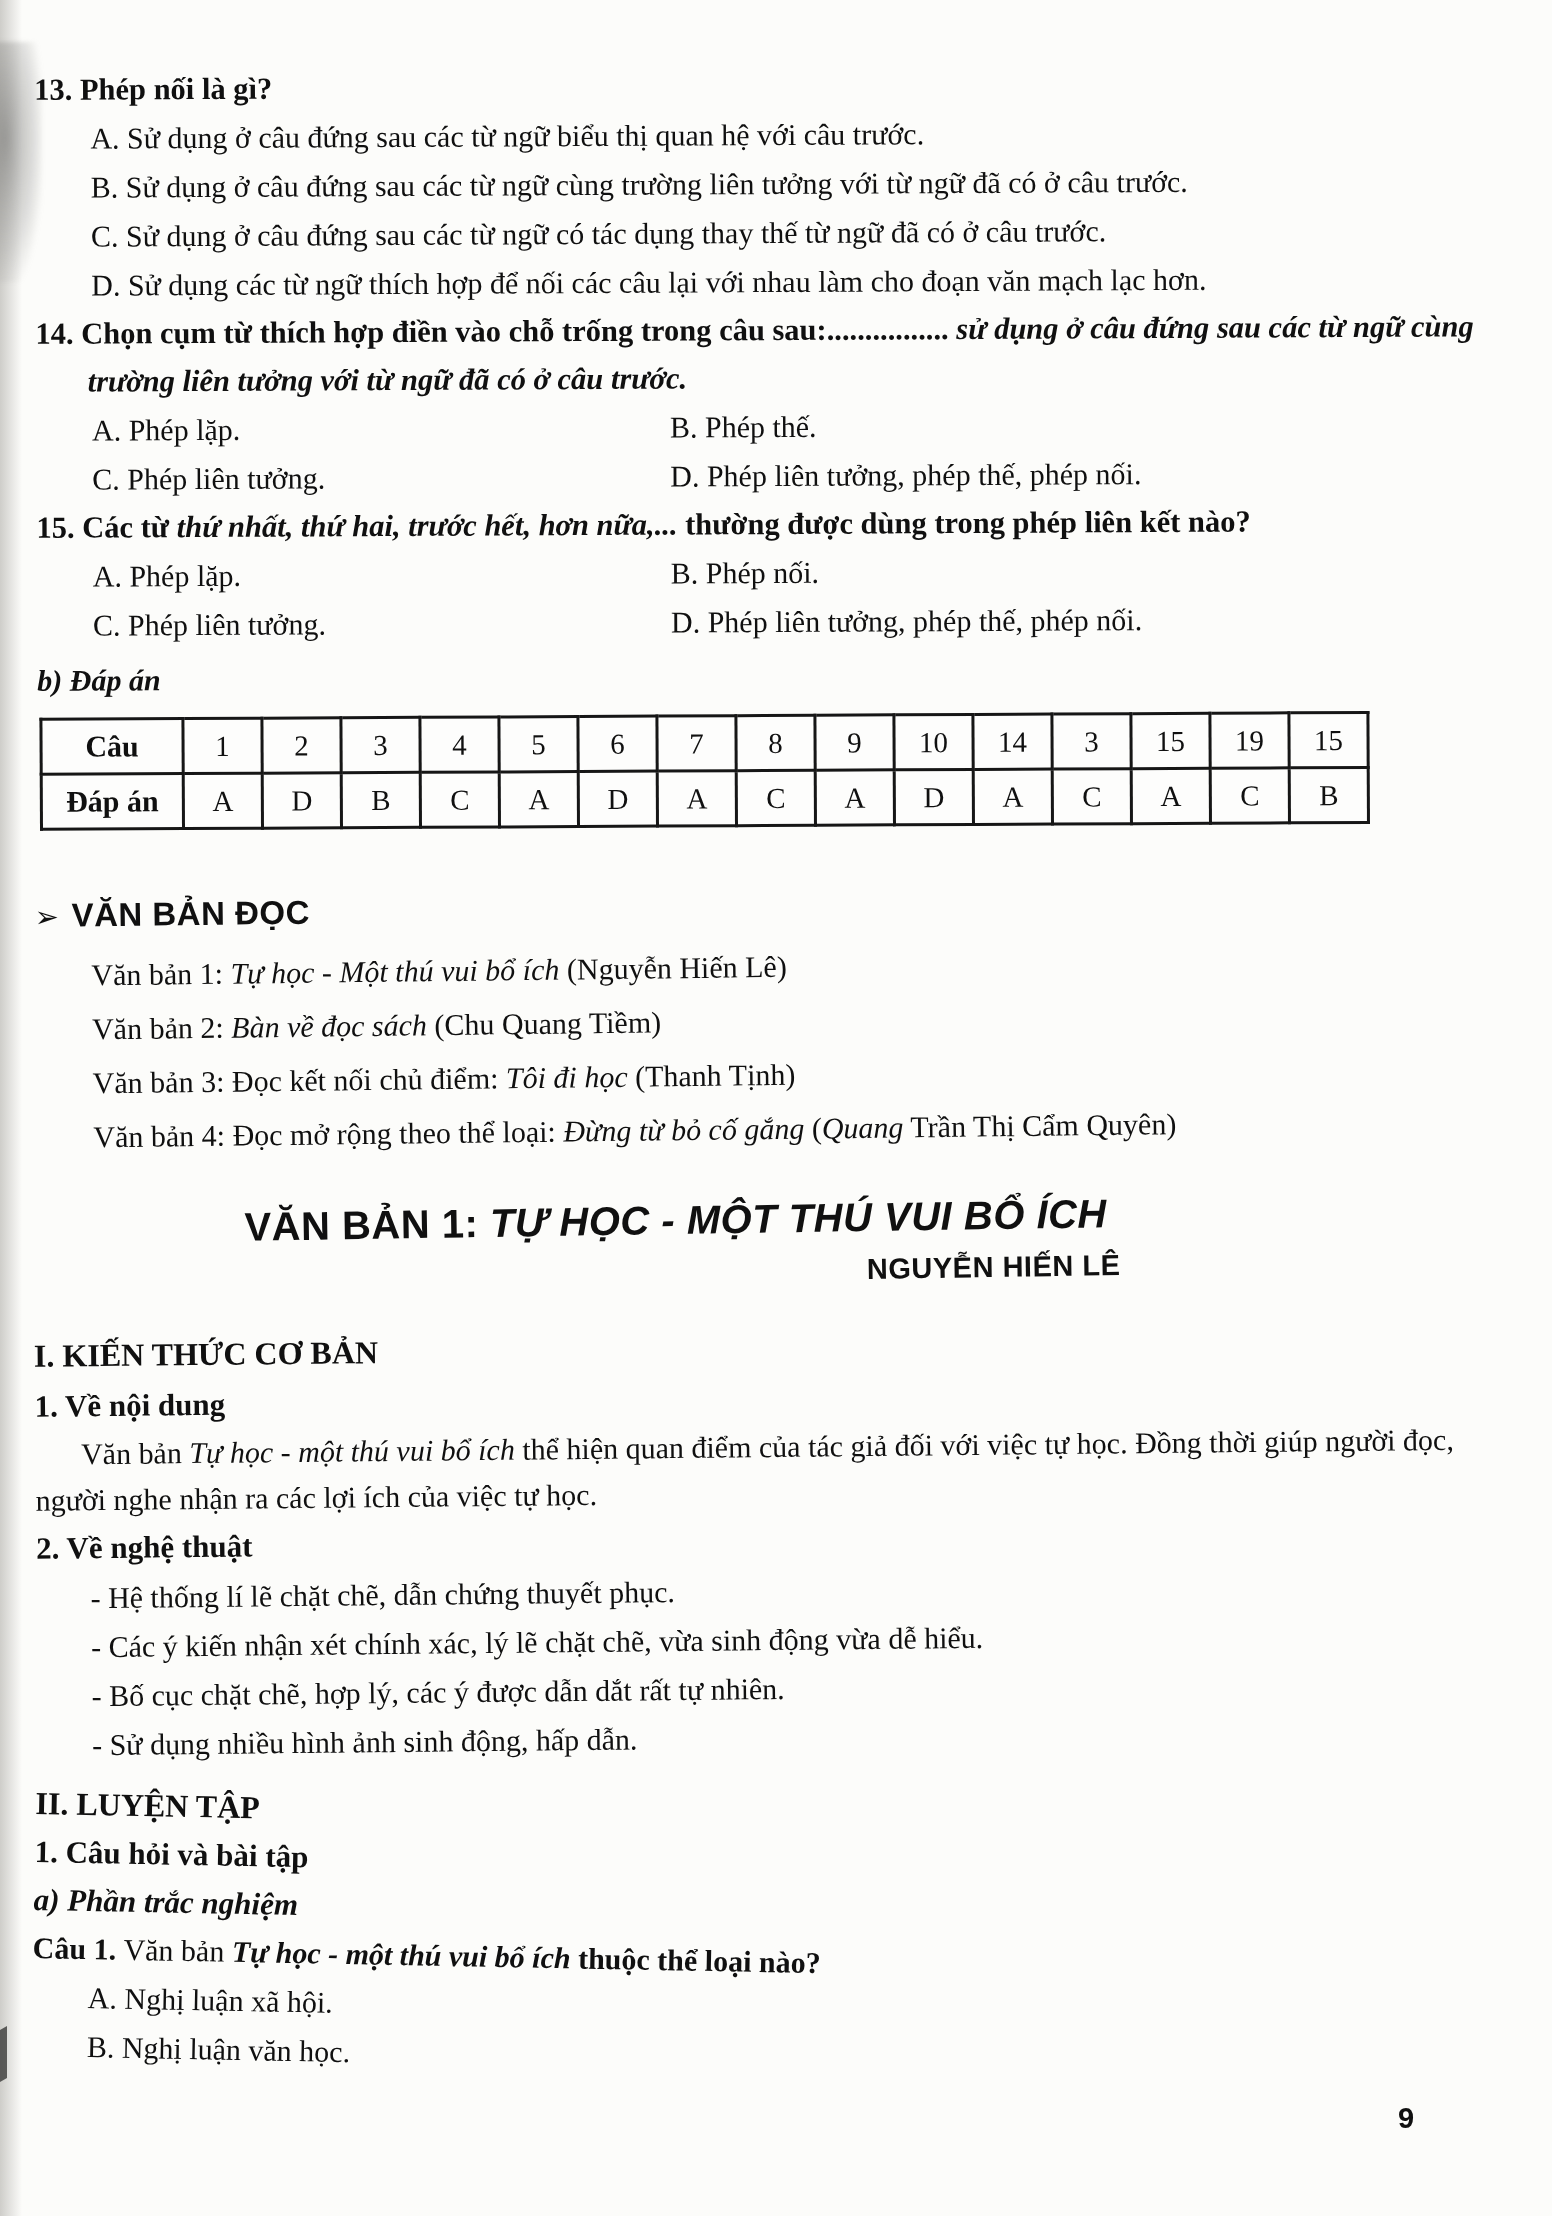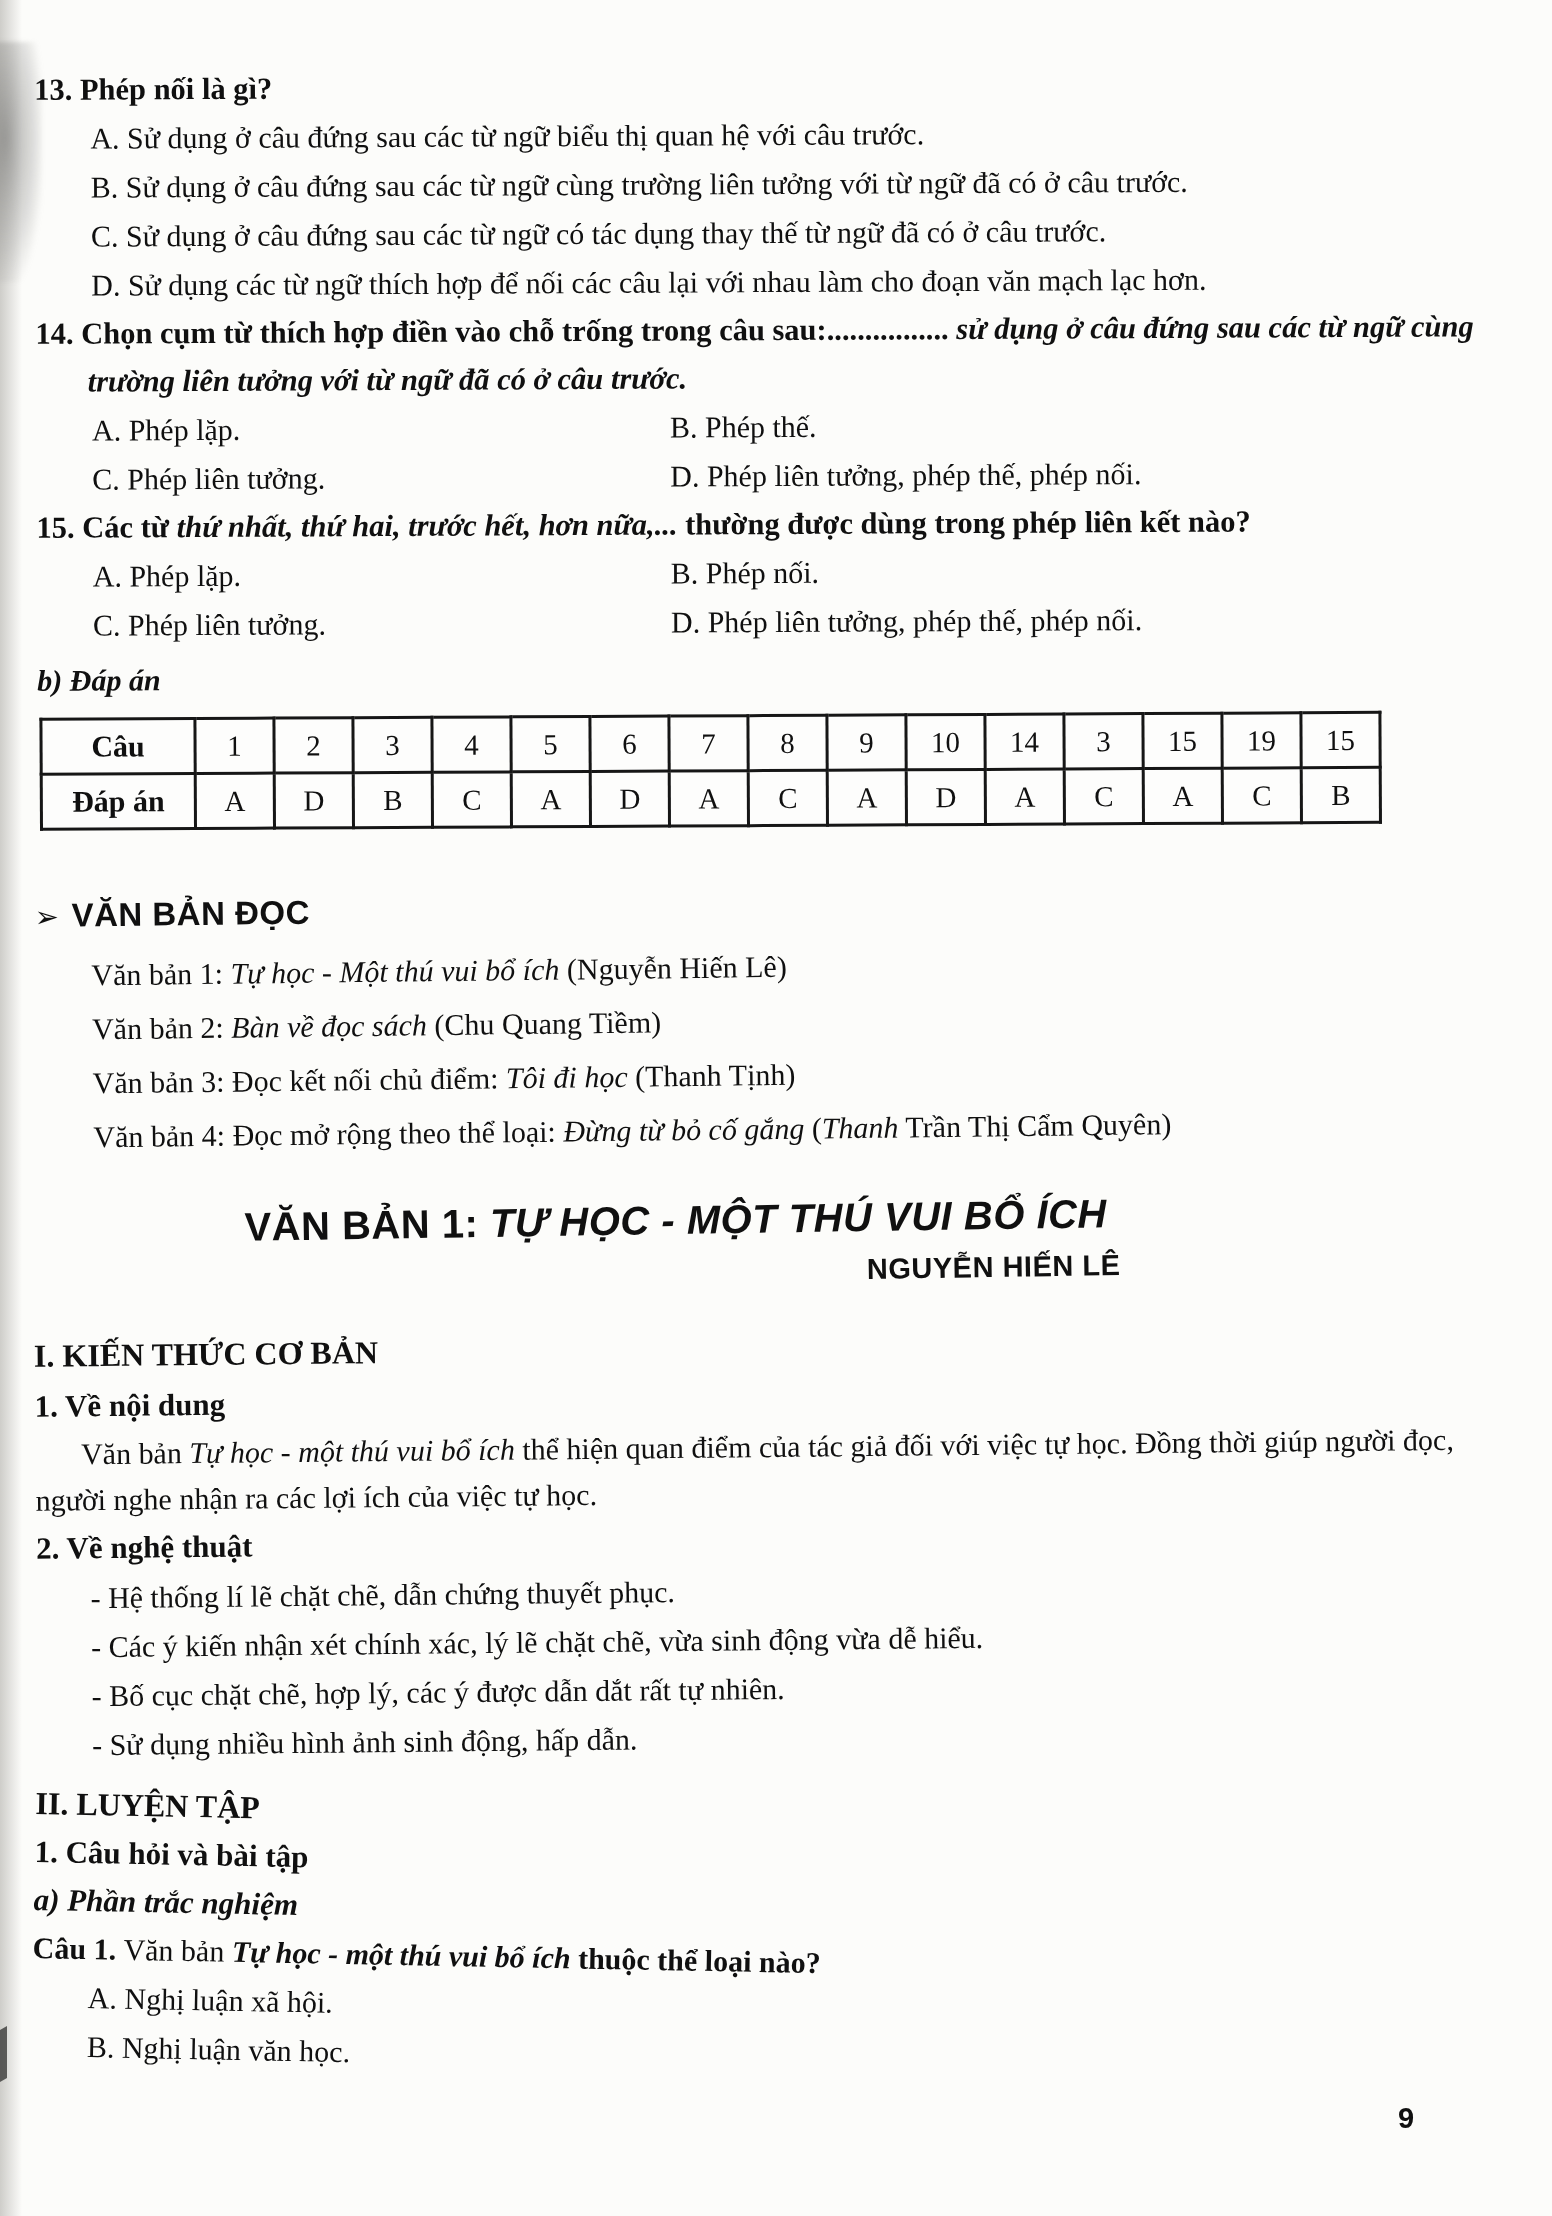--- a/index.html
+++ b/index.html
@@ -31,21 +31,21 @@
 
   .qhead { font-weight:bold; font-size:30.5px; line-height:48px; }
   .hang  { padding-left:52px; text-indent:-52px; }
   .optlist { padding-left:56px; }
   .opt   { font-size:30px; line-height:49px; }
   .optgrid { padding-left:56px; display:grid; grid-template-columns:578px 1fr; }
 
   .anslabel { font-weight:bold; font-style:italic; font-size:30px; line-height:50px; margin-top:6px; }
   .anstable { border-collapse:collapse; margin-top:12px; margin-left:2px; }
   .anstable th, .anstable td { border:3px solid #161616; text-align:center; vertical-align:middle; background:#fdfdfc; }
-  .anstable th.rowhead { width:154px; height:55px; font-size:30px; font-weight:bold; }
+  .anstable th.rowhead { width:142px; height:55px; font-size:30px; font-weight:bold; }
   .anstable td { width:79px; height:55px; font-size:29px; font-weight:normal; }
 
   #sec-quiz    { transform:rotate(-0.3deg); }
   #sec-reading { margin-top:54px; transform:rotate(-0.7deg); }
   .docsec { font-family:"Liberation Sans","DejaVu Sans",sans-serif; font-size:33px; line-height:52px; font-weight:bold; letter-spacing:.5px; }
   .arrow  { font-size:29px; margin-right:12px; font-weight:bold; }
   .readlist { padding-left:56px; margin-top:6px; }
   .readitem { font-size:30px; line-height:54px; }
 
   #sec-lesson-head { margin-top:36px; margin-left:150px; width:980px; transform:rotate(-0.9deg); }
@@ -145,21 +145,21 @@
     </tbody>
       </table>
   </section>
 
   <section id="sec-reading">
     <h2 class="docsec"><span class="arrow">➢</span><span>VĂN BẢN ĐỌC</span></h2>
     <div class="readlist">
       <p class="readitem"><span>Văn bản 1: </span><span class="i">Tự học - Một thú vui bổ ích</span><span> (Nguyễn Hiến Lê)</span></p>
       <p class="readitem"><span>Văn bản 2: </span><span class="i">Bàn về đọc sách</span><span> (Chu Quang Tiềm)</span></p>
       <p class="readitem"><span>Văn bản 3: Đọc kết nối chủ điểm: </span><span class="i">Tôi đi học</span><span> (Thanh Tịnh)</span></p>
-      <p class="readitem"><span>Văn bản 4: Đọc mở rộng theo thể loại: </span><span class="i">Đừng từ bỏ cố gắng</span><span> (</span><span class="i">Thanh</span><span> Trần Thị Cẩm Quyên)</span></p>
+      <p class="readitem"><span>Văn bản 4: Đọc mở rộng theo thể loại: </span><span class="i">Đừng từ bỏ cố gắng</span><span> (</span><span class="i">Quang</span><span> Trần Thị Cẩm Quyên)</span></p>
     </div>
   </section>
 
   <section id="sec-lesson-head">
     <h1 class="lessontitle"><span>VĂN BẢN 1: </span><span class="i">TỰ HỌC - MỘT THÚ VUI BỔ ÍCH</span></h1>
     <p class="author">NGUYỄN HIẾN LÊ</p>
   </section>
 
   <section id="sec-knowledge">
     <h2 class="h-roman">I. KIẾN THỨC CƠ BẢN</h2>

